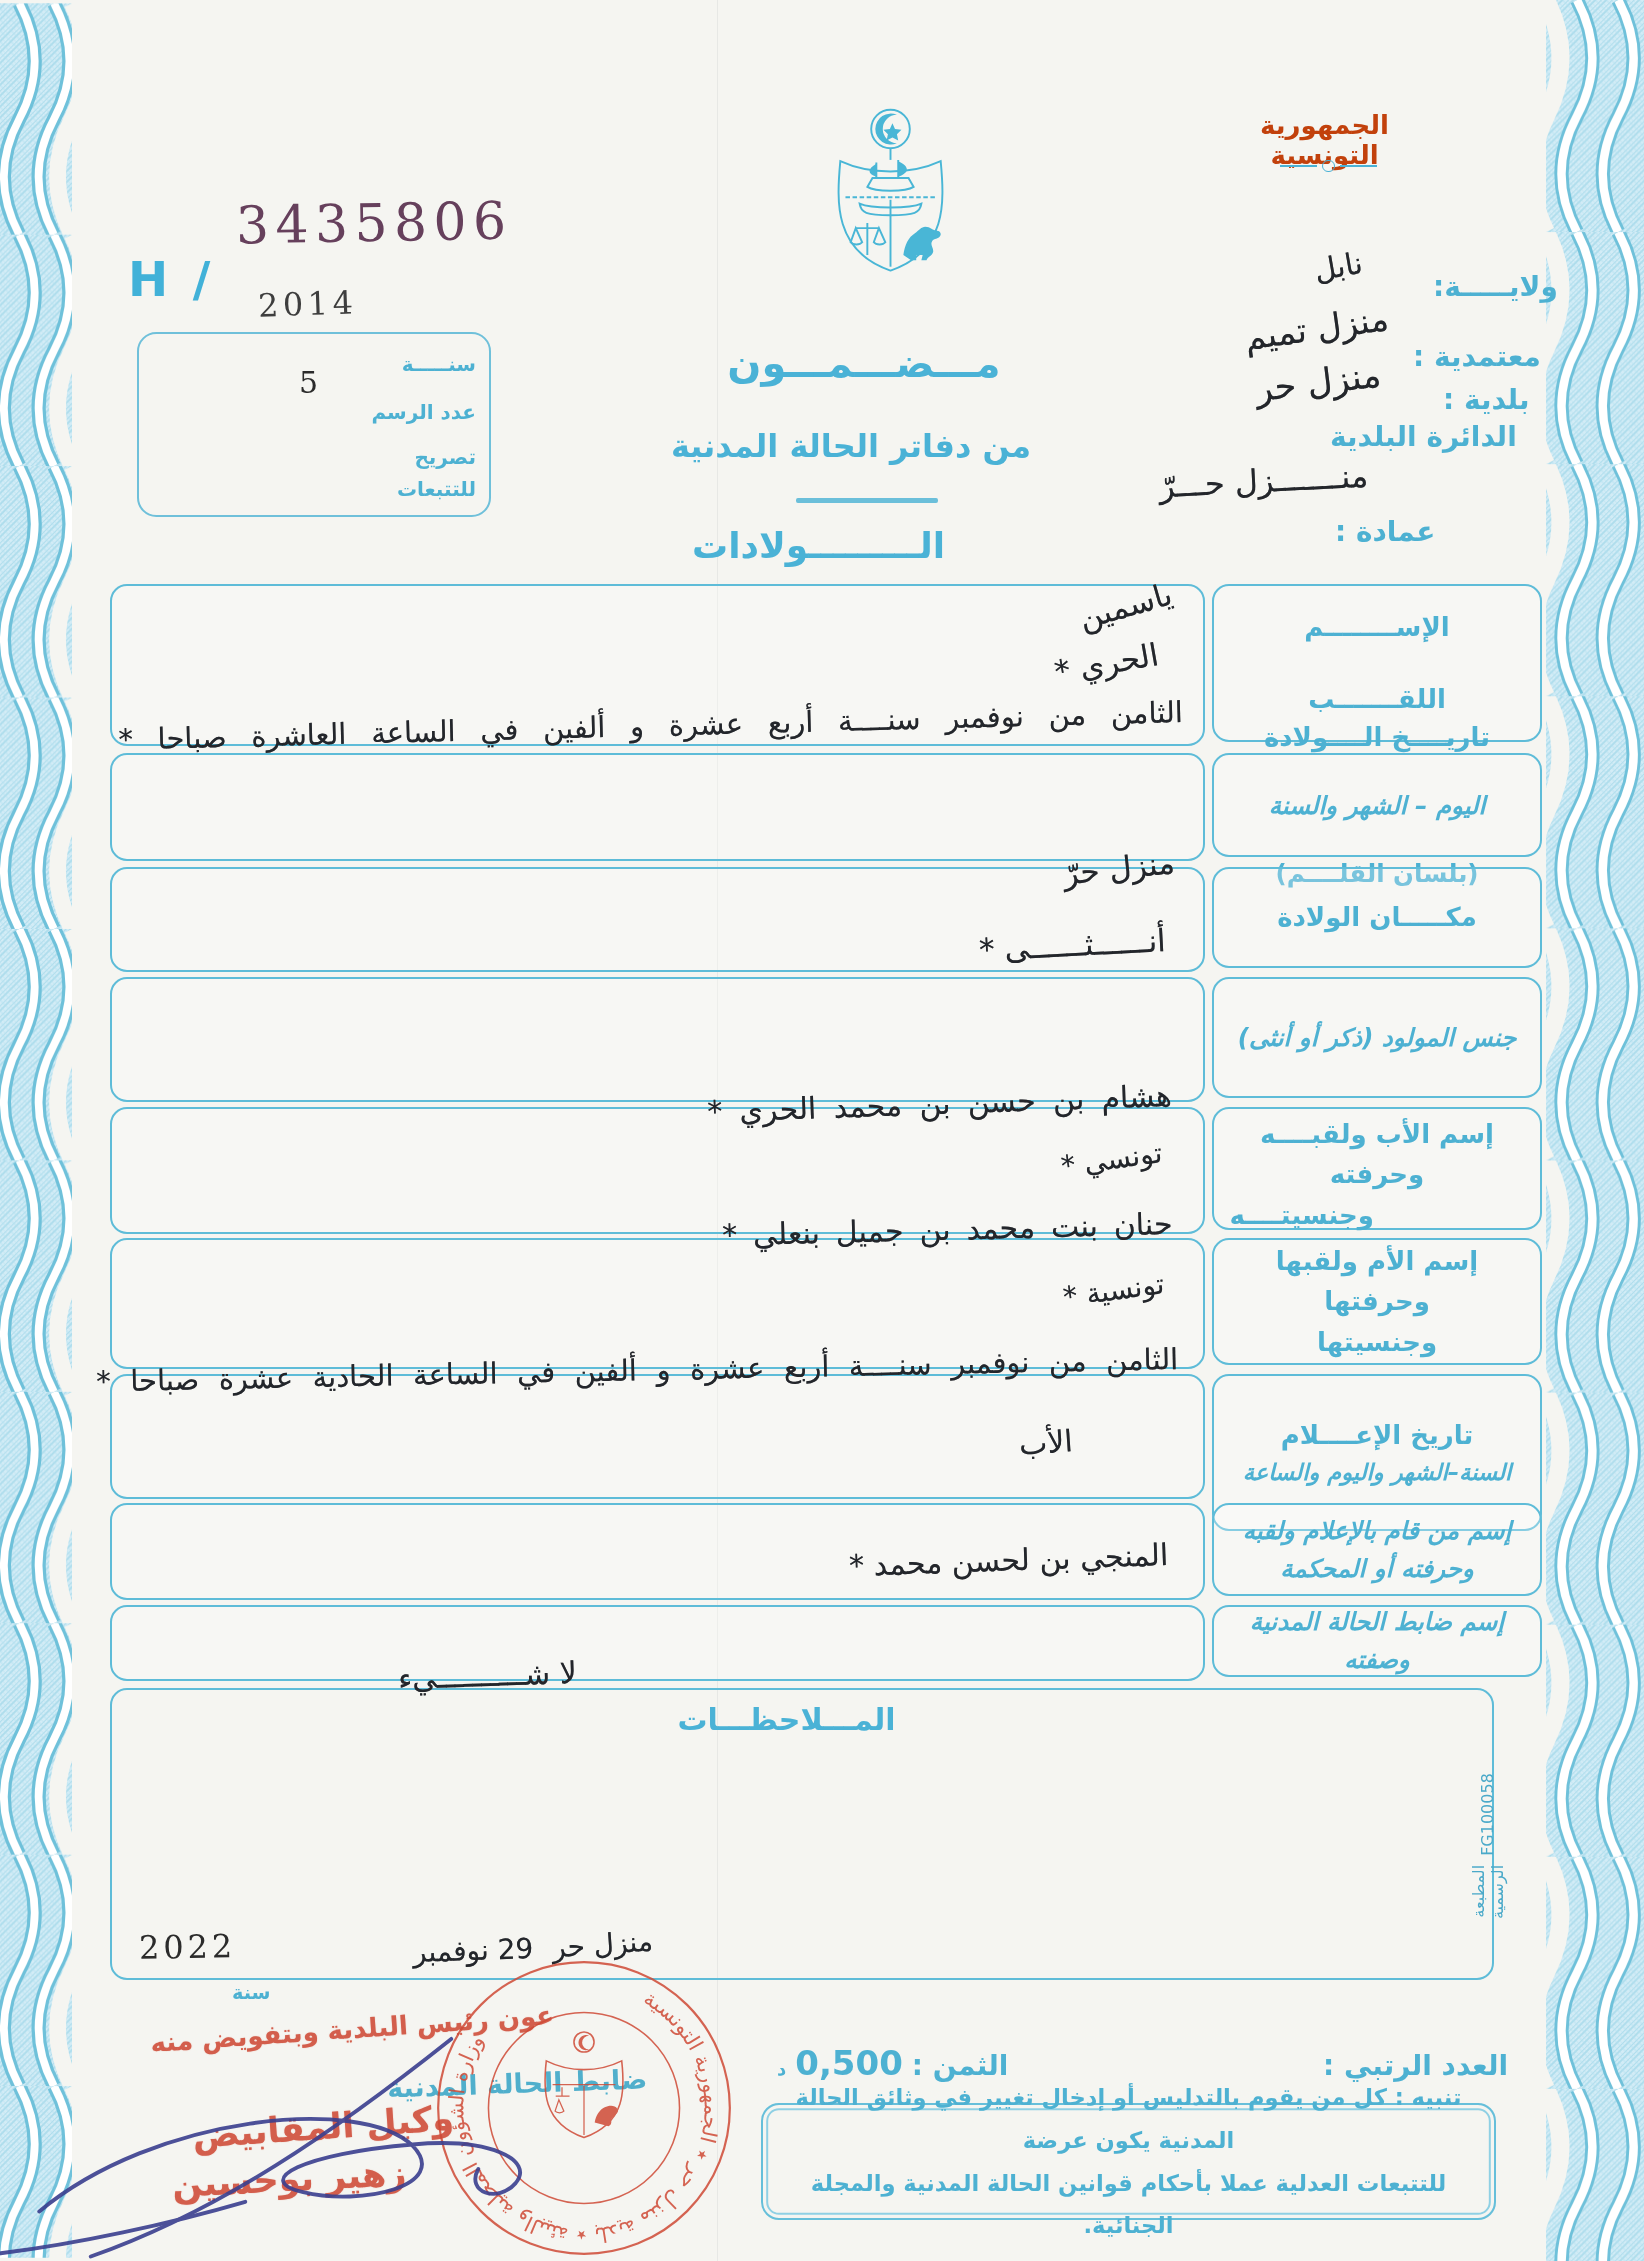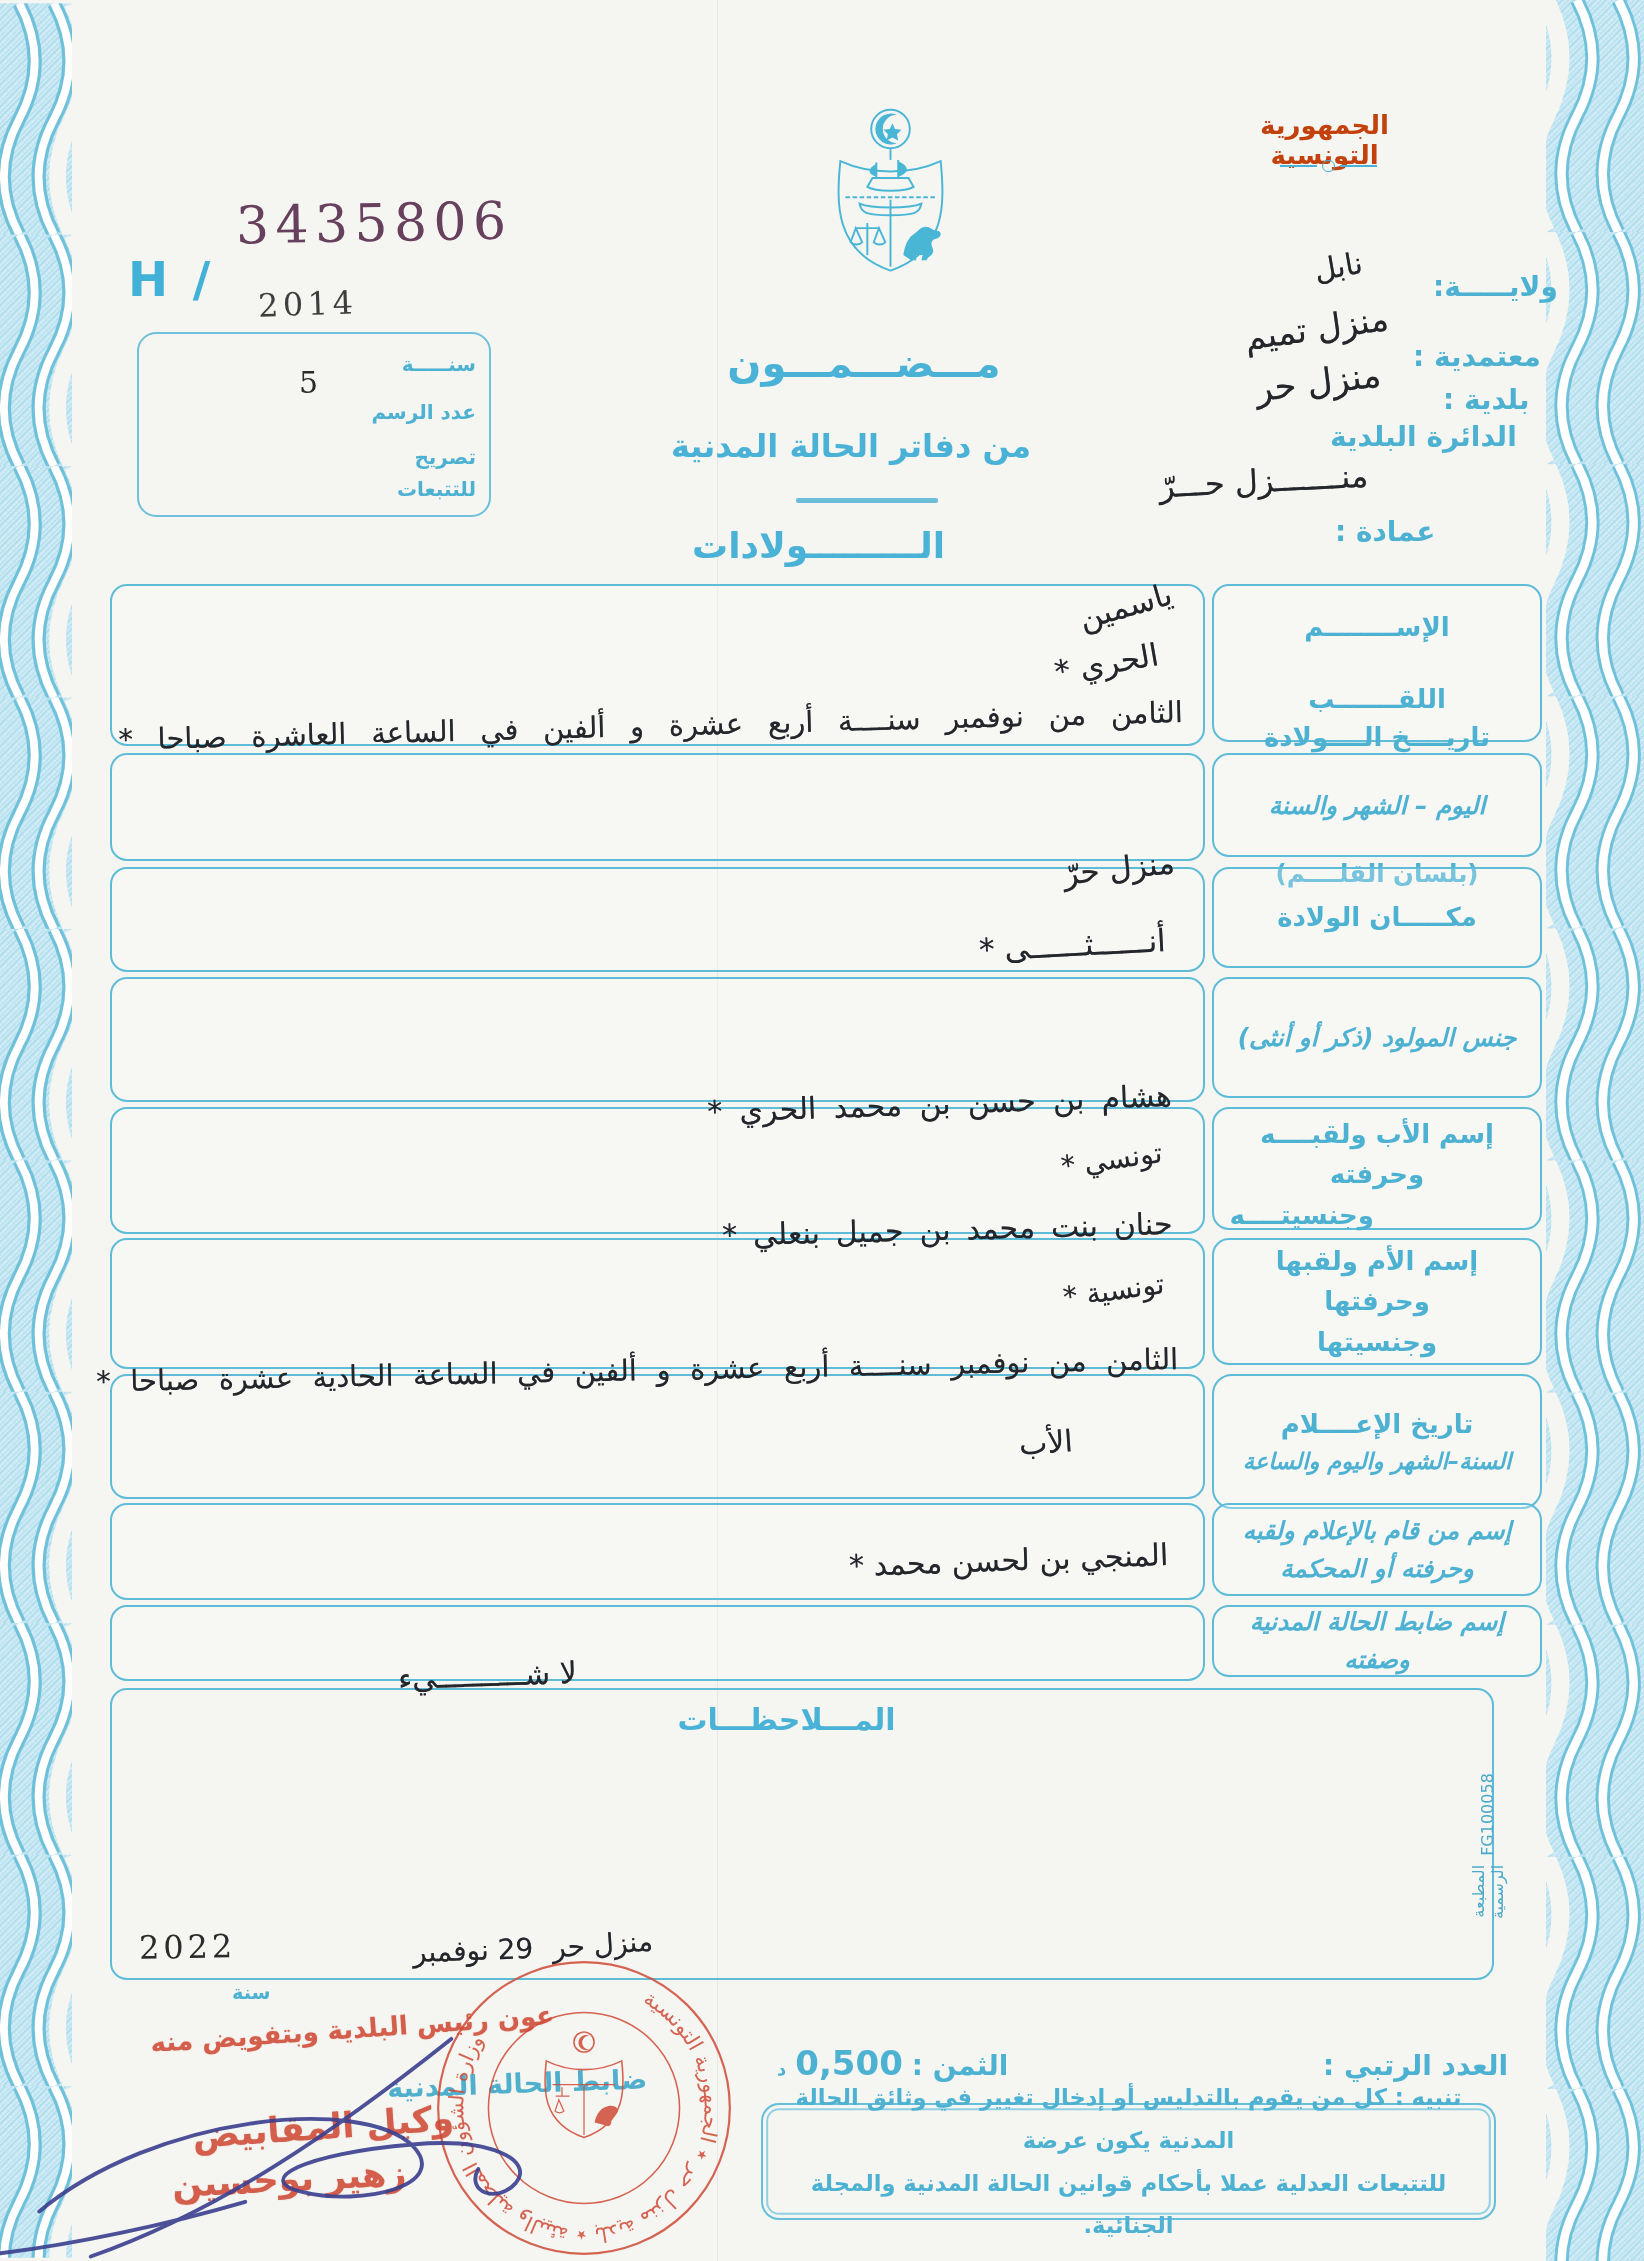--- a/index.html
+++ b/index.html
@@ -172,21 +172,21 @@
   <div class="l1">وجنسيتــــه</div>
 </div>
 
 <div class="vbox" style="top:1238px;height:127px;"></div>
 <div class="lbox" style="top:1238px;height:127px;justify-content:center;">
   <div class="l1">إسم الأم ولقبها وحرفتها</div>
   <div class="l1">وجنسيتها</div>
 </div>
 
 <div class="vbox" style="top:1374px;height:121px;"></div>
-<div class="lbox" style="top:1374px;height:135px;border-radius:20px;">
+<div class="lbox" style="top:1374px;height:157px;">
   <div class="l1">تاريخ الإعــــلام</div>
   <div class="l2" style="font-size:22.6px">السنة–الشهر واليوم والساعة</div>
 </div>
 
 <div class="vbox" style="top:1503px;height:93px;"></div>
 <div class="lbox" style="top:1503px;height:93px;">
   <div class="l2">إسم من قام بالإعلام ولقبه</div>
   <div class="l2">وحرفته أو المحكمة</div>
 </div>
 

